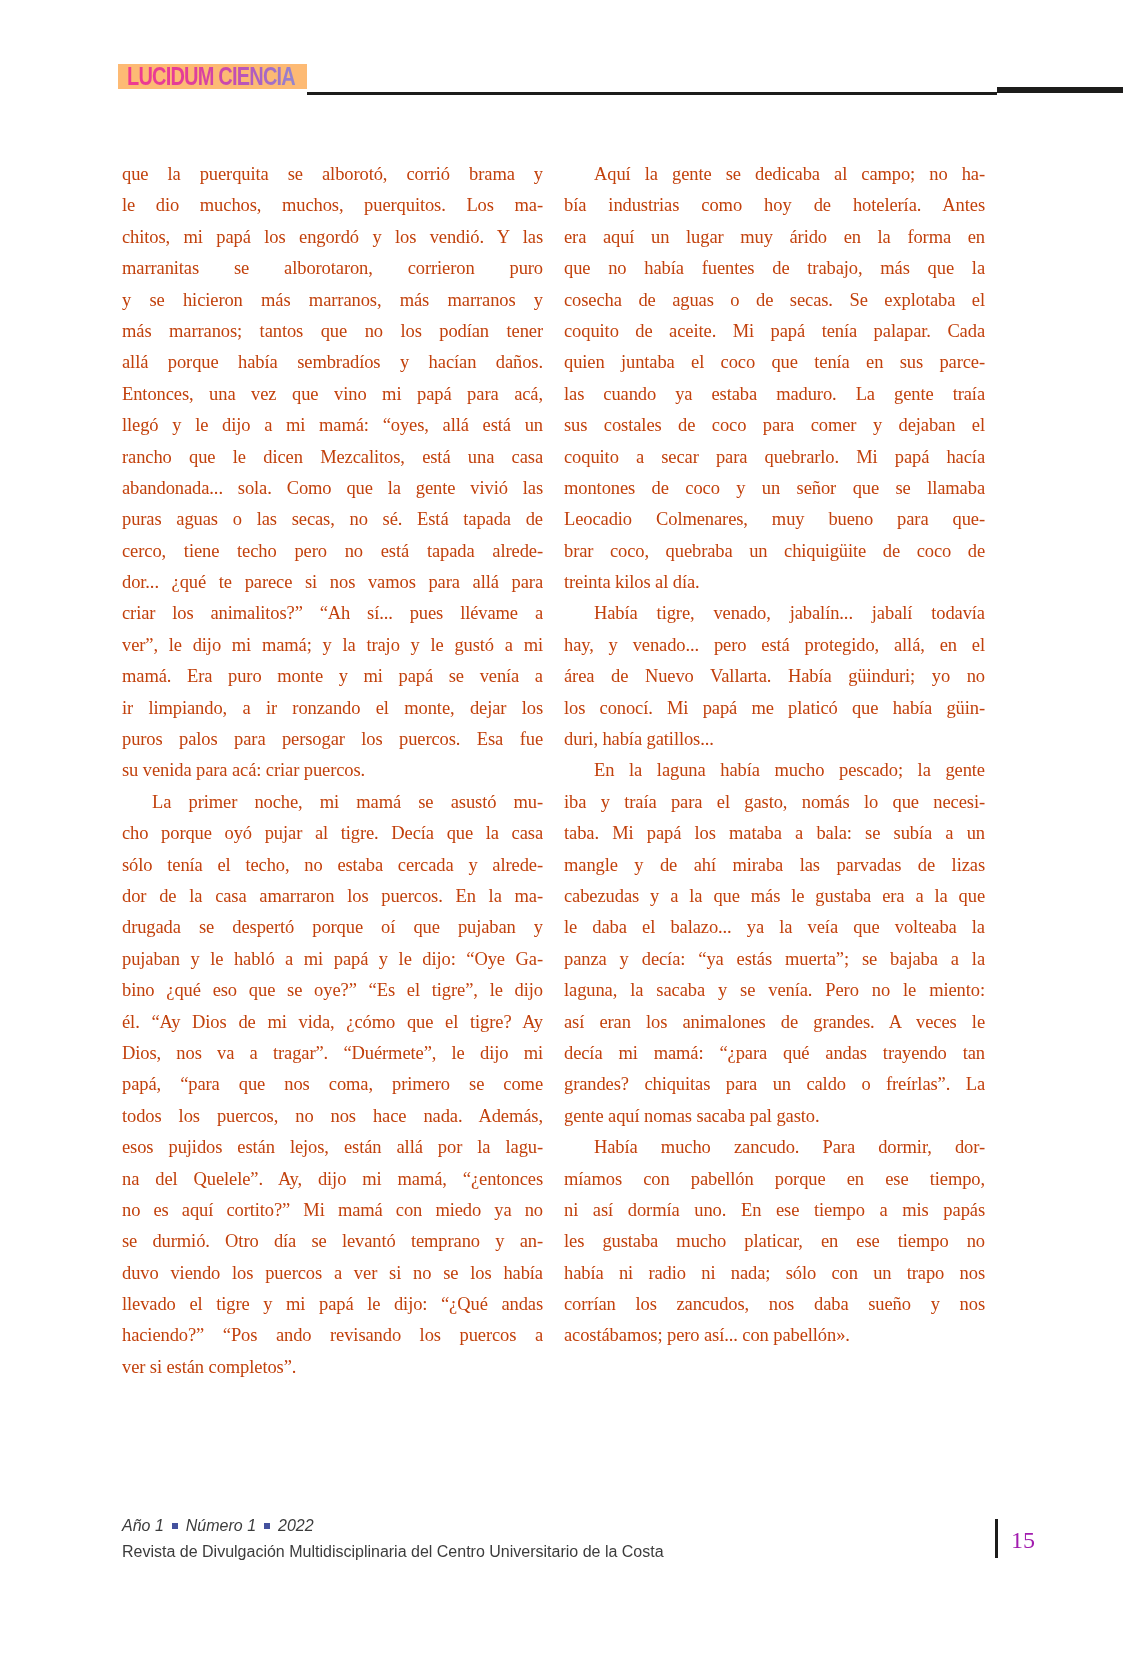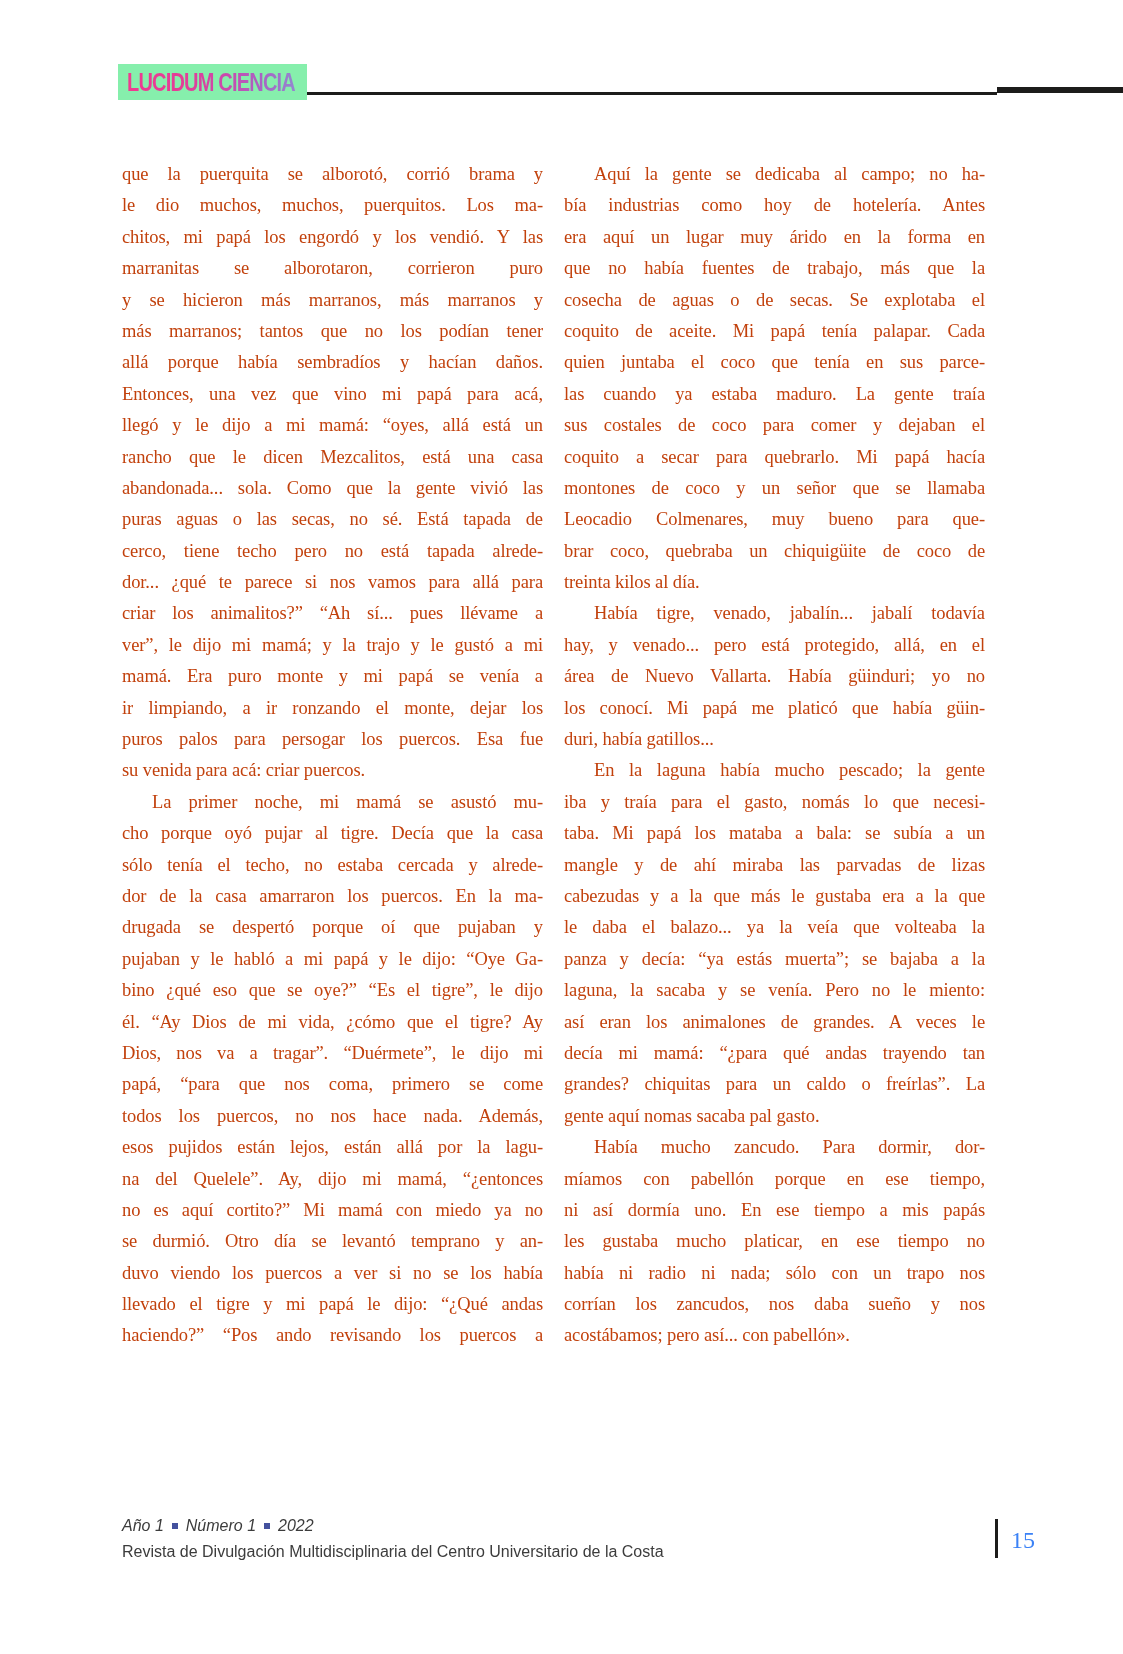--- a/index.html
+++ b/index.html
@@ -10,22 +10,22 @@
     background: #ffffff;
     margin: 0 auto;
     overflow: hidden;
     font-family: "Liberation Serif", serif;
   }
 
   
   .logo-box {
     position: absolute;
     left: 118px; top: 64px;
-    width: 189px; height: 36px;
-    background: #86efac;
+    width: 189px; height: 25px;
+    background: #fdba74;
     display: flex;
     align-items: center;
     padding-left: 9px;
     box-sizing: border-box;
     overflow: hidden;
   }
   .logo-text {
     font-family: "Liberation Sans", sans-serif;
     font-weight: 700;
     font-size: 25px;
@@ -97,21 +97,21 @@
     position: absolute;
     left: 995px; top: 1519px;
     width: 3px; height: 39px;
     background: #1d1c1b;
   }
   .pagenum {
     position: absolute;
     left: 1011px; top: 1524px;
     font-family: "Liberation Serif", serif;
     font-size: 24px;
-    color: #3b82f6;
+    color: #a21caf;
     line-height: 32px;
   }
 </style>
 </head>
 <body>
 
 <div class="page">
 
   <div class="logo-box">
     <span class="logo-text">LUCIDUM CIENCIA</span>
@@ -152,20 +152,21 @@
         <div class="tline">Dios, nos va a tragar”. “Duérmete”, le dijo mi</div>
         <div class="tline">papá, “para que nos coma, primero se come</div>
         <div class="tline">todos los puercos, no nos hace nada. Además,</div>
         <div class="tline">esos pujidos están lejos, están allá por la lagu-</div>
         <div class="tline">na del Quelele”. Ay, dijo mi mamá, “¿entonces</div>
         <div class="tline">no es aquí cortito?” Mi mamá con miedo ya no</div>
         <div class="tline">se durmió. Otro día se levantó temprano y an-</div>
         <div class="tline">duvo viendo los puercos a ver si no se los había</div>
         <div class="tline">llevado el tigre y mi papá le dijo: “¿Qué andas</div>
         <div class="tline">haciendo?” “Pos ando revisando los puercos a</div>
+        <div class="tline lastline">ver si están completos”.</div>
       </div>
     <div class="col">
         <div class="tline indent">Aquí la gente se dedicaba al campo; no ha-</div>
         <div class="tline">bía industrias como hoy de hotelería. Antes</div>
         <div class="tline">era aquí un lugar muy árido en la forma en</div>
         <div class="tline">que no había fuentes de trabajo, más que la</div>
         <div class="tline">cosecha de aguas o de secas. Se explotaba el</div>
         <div class="tline">coquito de aceite. Mi papá tenía palapar. Cada</div>
         <div class="tline">quien juntaba el coco que tenía en sus parce-</div>
         <div class="tline">las cuando ya estaba maduro. La gente traía</div>

